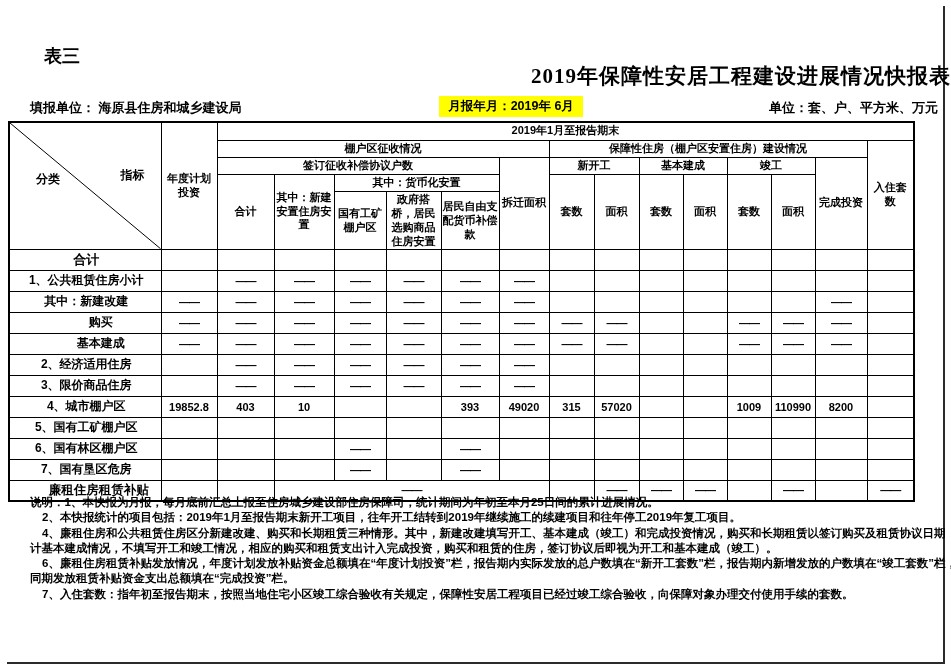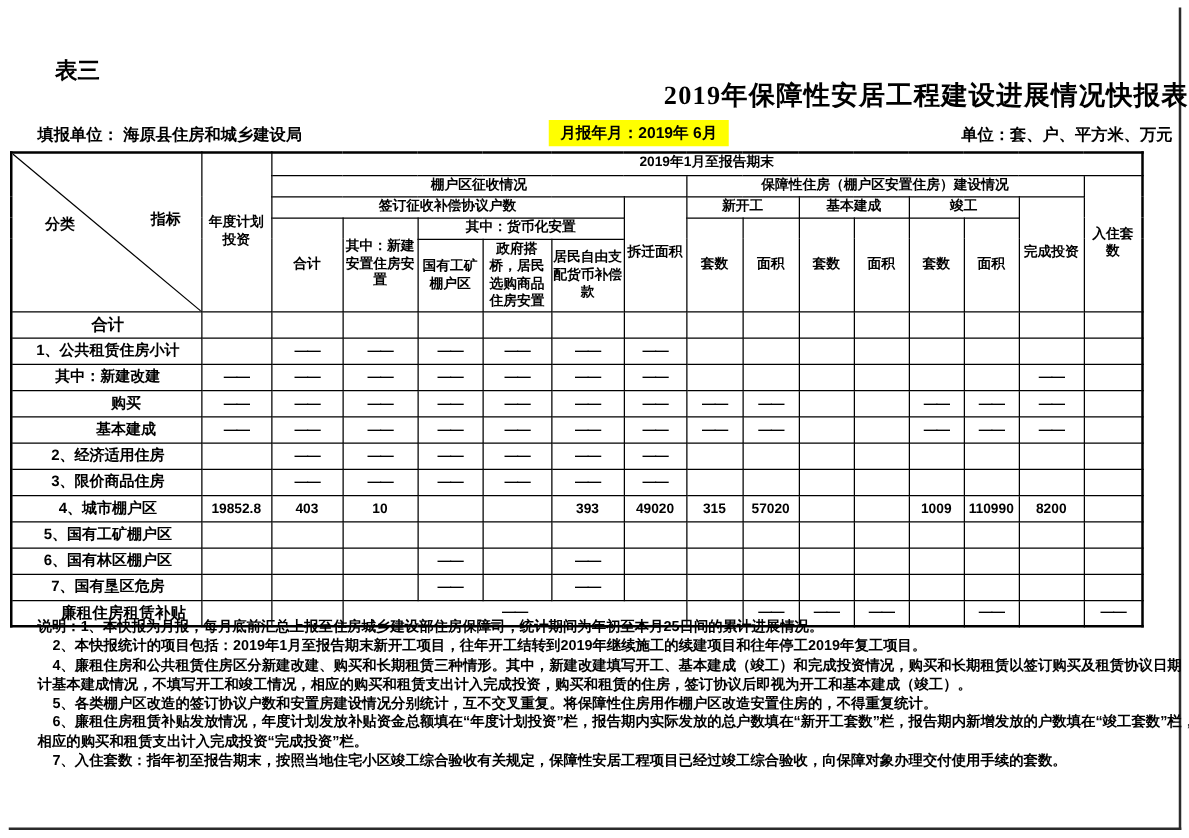--- a/index.html
+++ b/index.html
@@ -326,17 +326,16 @@
         <td class="dashval">——</td>
       </tr>
     </tbody>
 </table>
 
 <div class="notes">
     <div class="note-line">说明：1、本快报为月报，每月底前汇总上报至住房城乡建设部住房保障司，统计期间为年初至本月25日间的累计进展情况。</div>
     <div class="note-line ind1">2、本快报统计的项目包括：2019年1月至报告期末新开工项目，往年开工结转到2019年继续施工的续建项目和往年停工2019年复工项目。</div>
     <div class="note-line ind1">4、廉租住房和公共租赁住房区分新建改建、购买和长期租赁三种情形。其中，新建改建填写开工、基本建成（竣工）和完成投资情况，购买和长期租赁以签订购买及租赁协议日期</div>
     <div class="note-line">计基本建成情况，不填写开工和竣工情况，相应的购买和租赁支出计入完成投资，购买和租赁的住房，签订协议后即视为开工和基本建成（竣工）。</div>
-    <div class="note-line ind1">5、各类棚户区改造的签订协议户数和安置房建设情况分别统计，互不交叉重复。将保障性住房用作棚户区改造安置住房的，不得重复统计。</div>
     <div class="note-line ind1">6、廉租住房租赁补贴发放情况，年度计划发放补贴资金总额填在“年度计划投资”栏，报告期内实际发放的总户数填在“新开工套数”栏，报告期内新增发放的户数填在“竣工套数”栏，</div>
-    <div class="note-line">相应的购买和租赁支出计入完成投资“完成投资”栏。</div>
+    <div class="note-line">同期发放租赁补贴资金支出总额填在“完成投资”栏。</div>
     <div class="note-line ind1">7、入住套数：指年初至报告期末，按照当地住宅小区竣工综合验收有关规定，保障性安居工程项目已经过竣工综合验收，向保障对象办理交付使用手续的套数。</div>
   </div>
 
 </body></html>

